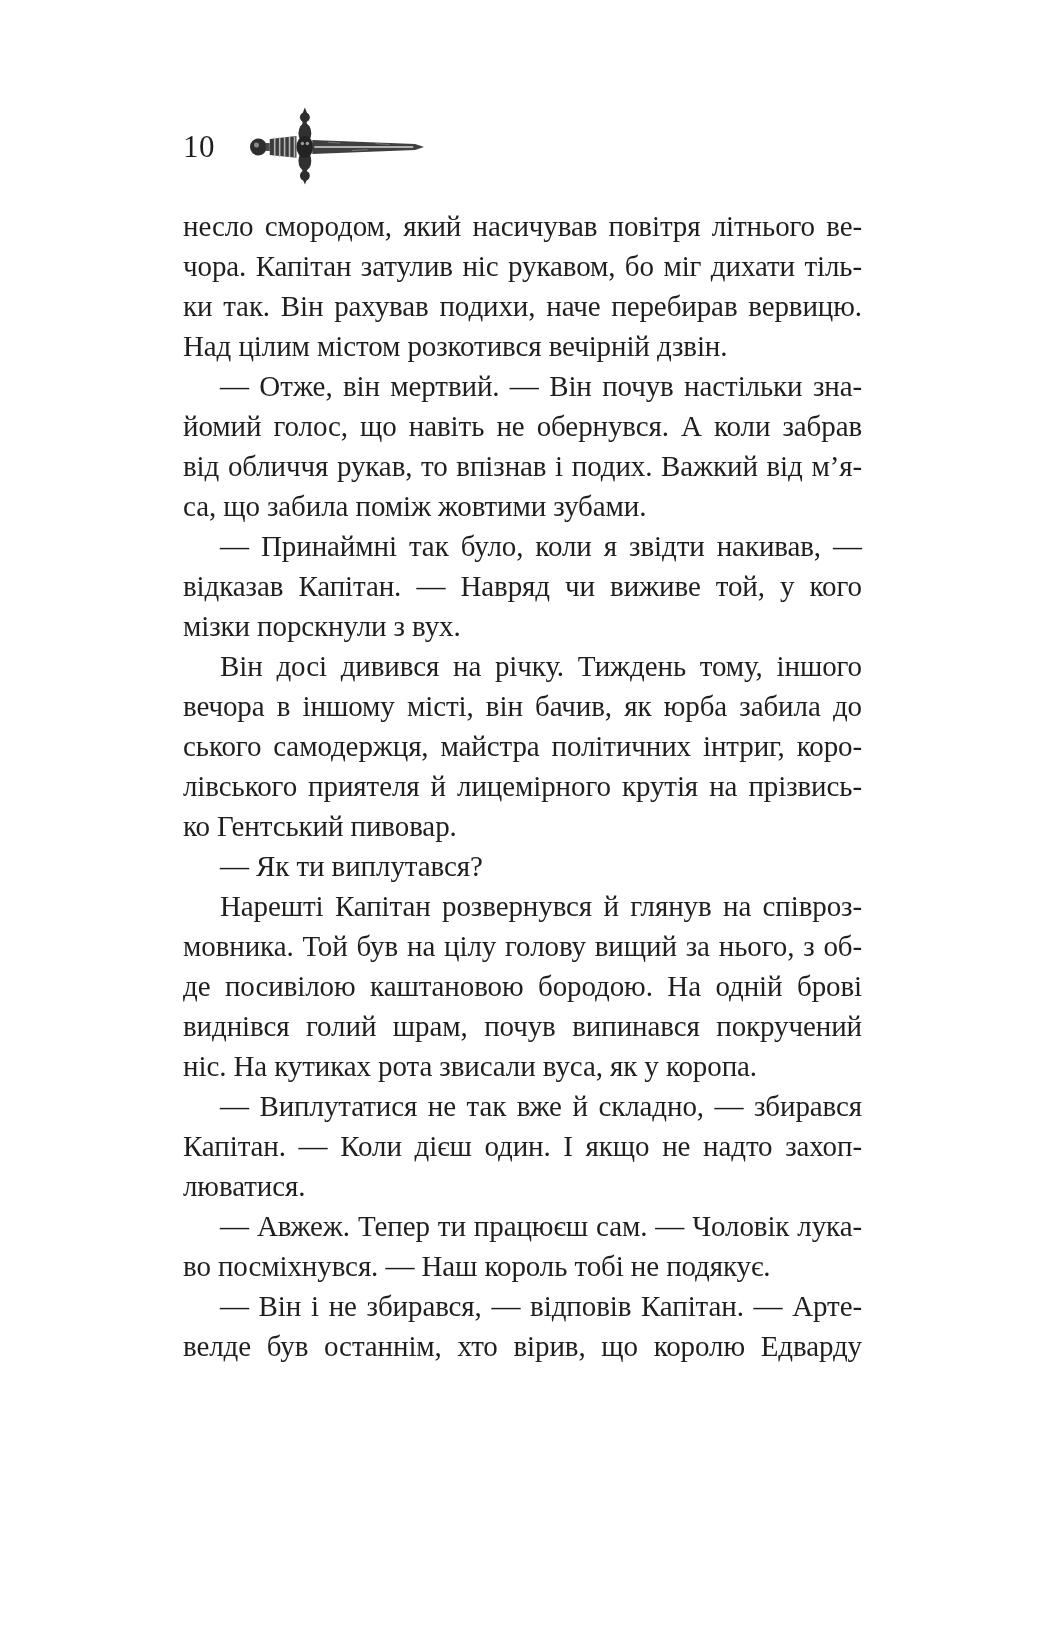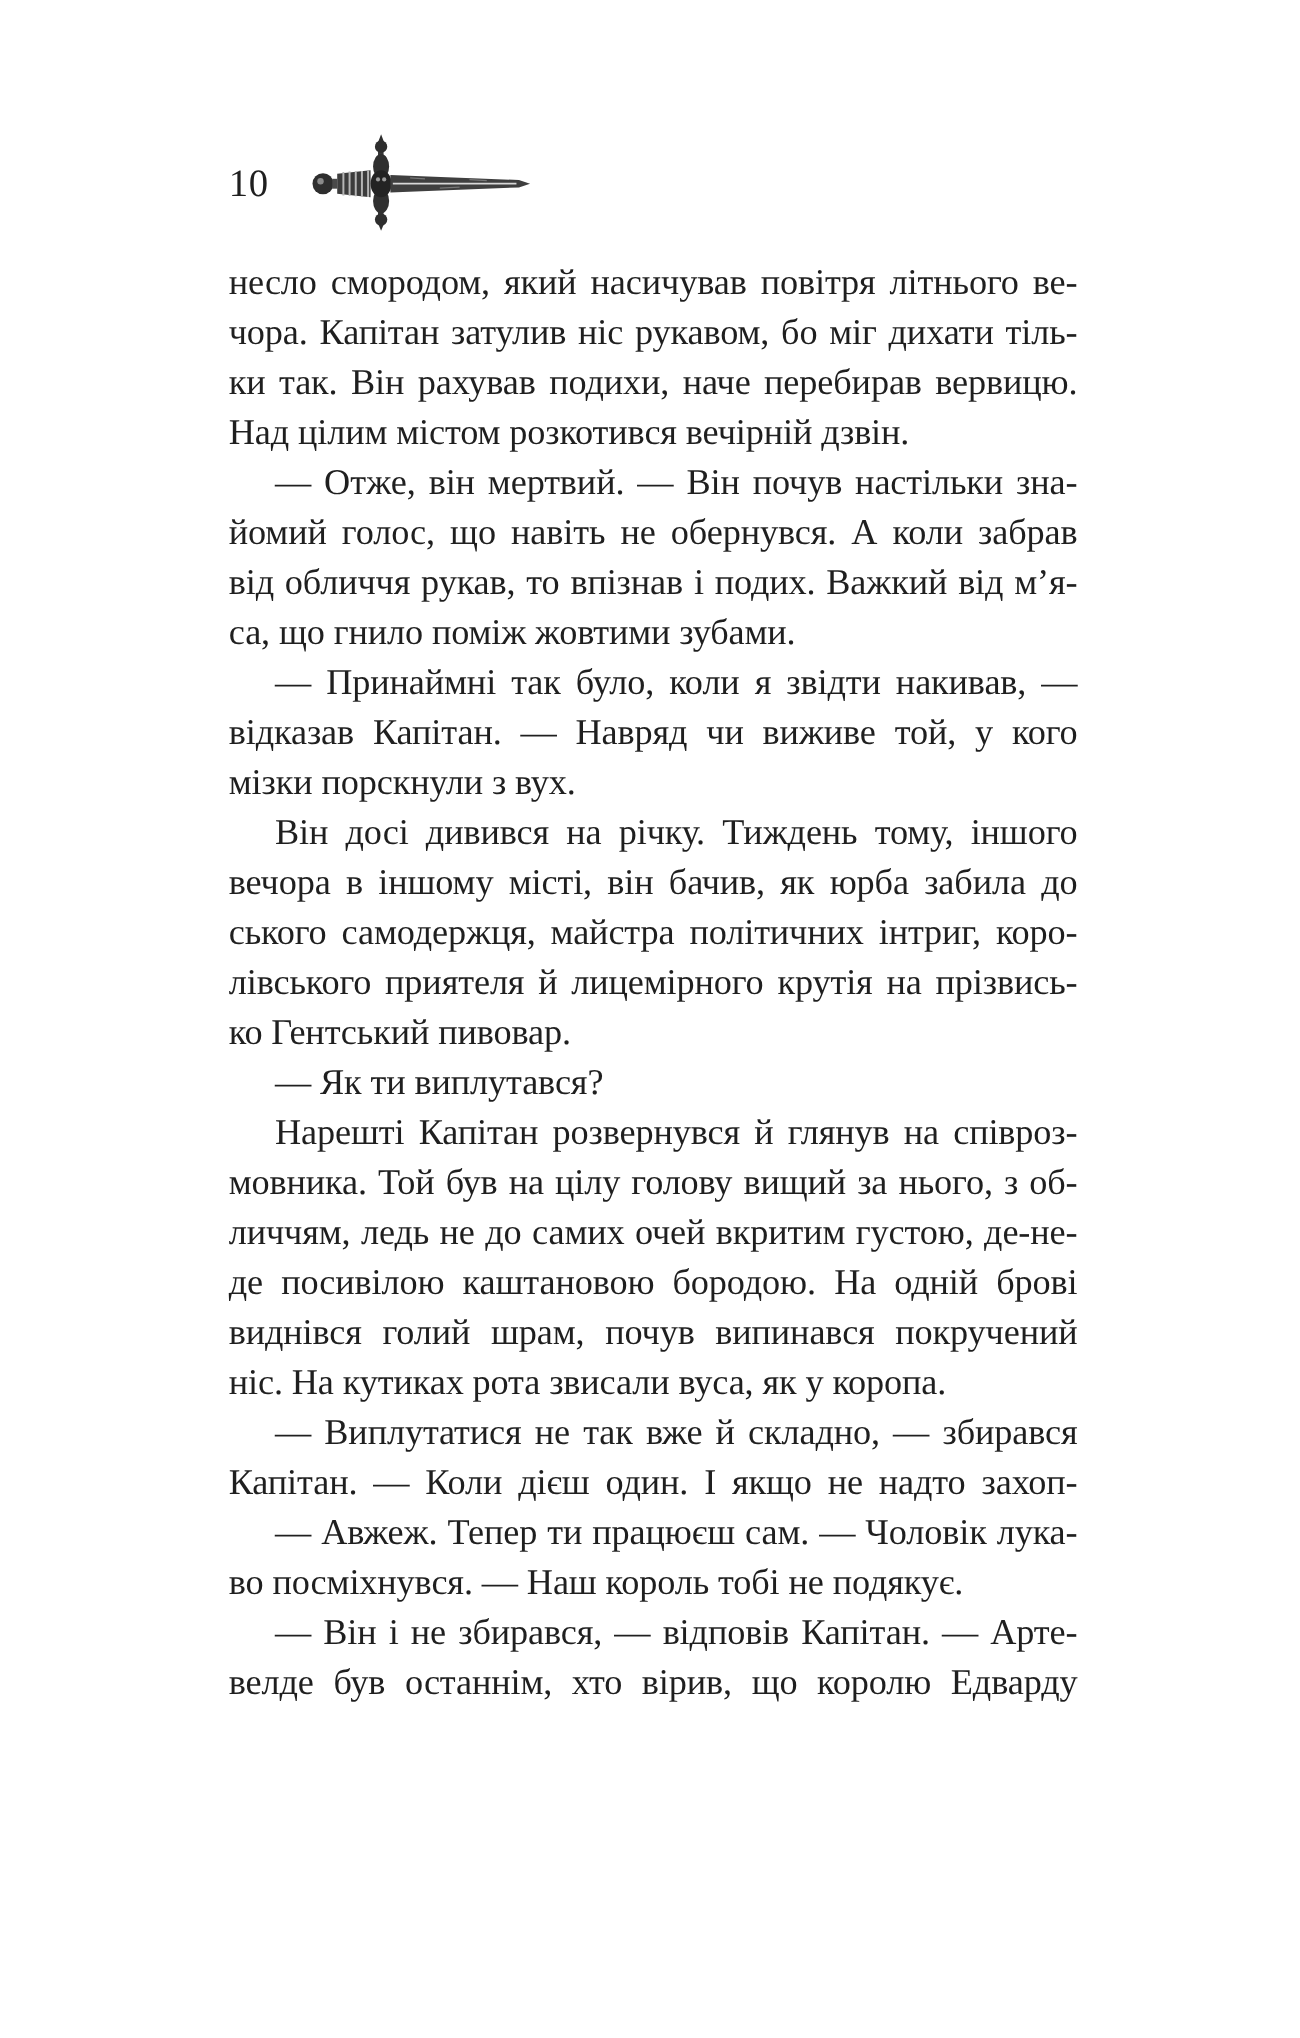--- a/index.html
+++ b/index.html
@@ -92,48 +92,48 @@
       <div class="para">
         <div class="line jl">несло смородом, який насичував повітря літнього ве-</div>
         <div class="line jl">чора. Капітан затулив ніс рукавом, бо міг дихати тіль-</div>
         <div class="line jl">ки так. Він рахував подихи, наче перебирав вервицю.</div>
         <div class="line">Над цілим містом розкотився вечірній дзвін.</div>
       </div>
       <div class="para">
         <div class="line jl indent">— Отже, він мертвий. — Він почув настільки зна-</div>
         <div class="line jl">йомий голос, що навіть не обернувся. А коли забрав</div>
         <div class="line jl">від обличчя рукав, то впізнав і подих. Важкий від м’я-</div>
-        <div class="line">са, що гнило поміж жовтими зубами.</div>
+        <div class="line">са, що забила поміж жовтими зубами.</div>
       </div>
       <div class="para">
         <div class="line jl indent">— Принаймні так було, коли я звідти накивав, —</div>
         <div class="line jl">відказав Капітан. — Навряд чи виживе той, у кого</div>
         <div class="line">мізки порскнули з вух.</div>
       </div>
       <div class="para">
         <div class="line jl indent">Він досі дивився на річку. Тиждень тому, іншого</div>
         <div class="line jl">вечора в іншому місті, він бачив, як юрба забила до</div>
         <div class="line jl">ського самодержця, майстра політичних інтриг, коро-</div>
         <div class="line jl">лівського приятеля й лицемірного крутія на прізвись-</div>
         <div class="line">ко Гентський пивовар.</div>
       </div>
       <div class="para">
         <div class="line indent">— Як ти виплутався?</div>
       </div>
       <div class="para">
         <div class="line jl indent">Нарешті Капітан розвернувся й глянув на співроз-</div>
         <div class="line jl">мовника. Той був на цілу голову вищий за нього, з об-</div>
-        <div class="line jl">личчям, ледь не до самих очей вкритим густою, де-не-</div>
         <div class="line jl">де посивілою каштановою бородою. На одній брові</div>
         <div class="line jl">виднівся голий шрам, почув випинався покручений</div>
         <div class="line">ніс. На кутиках рота звисали вуса, як у коропа.</div>
       </div>
       <div class="para">
         <div class="line jl indent">— Виплутатися не так вже й складно, — збирався</div>
         <div class="line jl">Капітан. — Коли дієш один. І якщо не надто захоп-</div>
+        <div class="line">люватися.</div>
       </div>
       <div class="para">
         <div class="line jl indent">— Авжеж. Тепер ти працюєш сам. — Чоловік лука-</div>
         <div class="line">во посміхнувся. — Наш король тобі не подякує.</div>
       </div>
       <div class="para">
         <div class="line jl indent">— Він і не збирався, — відповів Капітан. — Арте-</div>
         <div class="line jl">велде був останнім, хто вірив, що королю Едварду</div>
       </div>
     </div>

